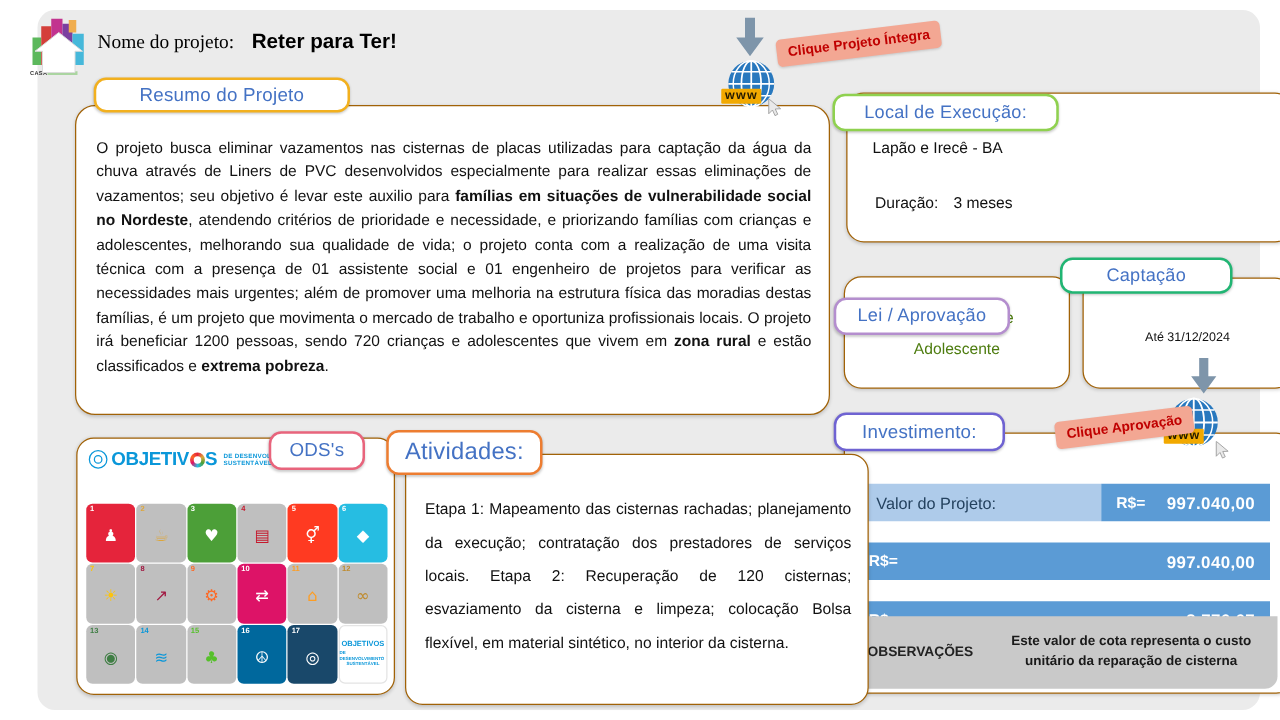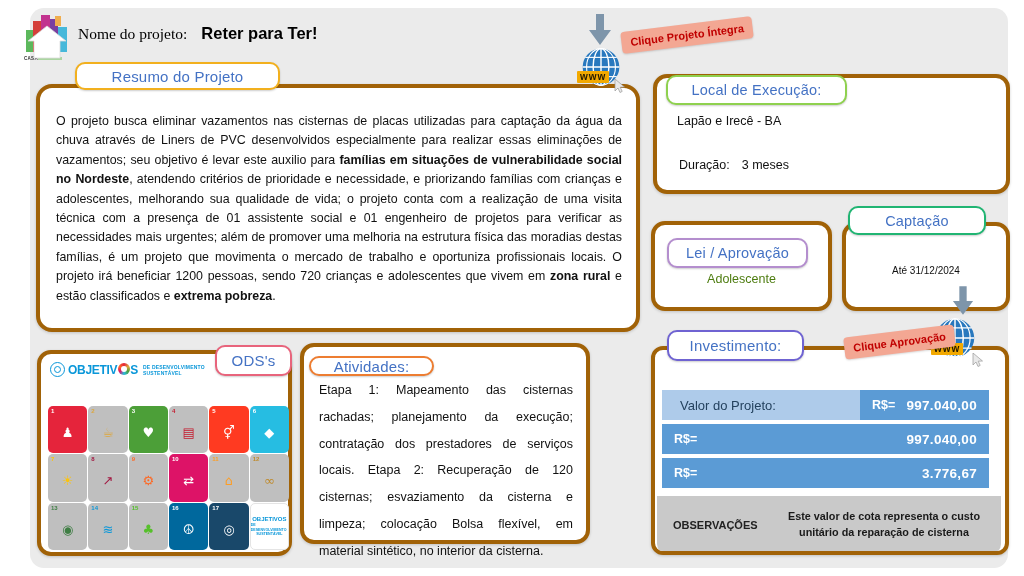--- a/index.html
+++ b/index.html
@@ -1,19 +1,19 @@
 <!DOCTYPE html>
 <html><head>
 <meta charset="utf-8">
 <style>
   * { margin:0; padding:0; box-sizing:border-box; }
   html,body { width:1024px; height:576px; background:#fff; font-family:"Liberation Sans", sans-serif; overflow:hidden; }
   .page { position:relative; width:1024px; height:576px; background:#fff; }
   .canvas { position:absolute; left:30px; top:8px; width:978px; height:560px; background:#ebebeb; border-radius:14px; }
-  .box { position:absolute; background:#fff; border:4px solid #a16207; border-radius:14px; box-shadow:0 1px 3px rgba(0,0,0,.18); z-index:1; }
+  .box { position:absolute; background:#fff; border:1px solid #a16207; border-radius:14px; box-shadow:0 1px 3px rgba(0,0,0,.18); z-index:1;margin-left:24px; }
   .tab { position:absolute; background:#fff; border-radius:10px; display:flex; align-items:center; justify-content:center;
          color:#4472c4; font-size:14.5px; letter-spacing:.2px; box-shadow:0 1px 2px rgba(0,0,0,.2); z-index:3; }
 
   
   .hdr-row { position:absolute; left:78px; top:24px; display:flex; align-items:baseline; gap:14px; z-index:2; }
   .hdr-label { font-size:15.5px; color:#000000;font-family:Liberation Serif, serif; }
   .hdr-title { font-size:16.5px; font-weight:bold; color:#000; }
   .logo { position:absolute; left:24px; top:13px; width:48px; height:52px; z-index:2; }
   .logo-cap { position:absolute; left:24px; top:56px; font-size:4.5px; font-weight:bold; color:#333; letter-spacing:.3px; }
   .logo-cap-strip { position:absolute; left:38px; top:57px; width:24px; height:3px; background:#9bcf8e; opacity:.8; }
@@ -46,57 +46,57 @@
   .lei-line { font-size:12.5px; color:#4d7c0f; }
 
   
   .capt-box { left:842px; top:222px; width:168px; height:89px; display:flex; align-items:center; justify-content:center; }
   .capt-tab { left:848px; top:206px; width:138px; height:29px; border:2.5px solid #21b573; }
   .capt-text { font-size:10px; color:#111; margin-top:8px;text-align:center; }
 
   
   .inv-box { left:651px; top:346px; width:358px; height:209px; border-radius:12px; overflow:hidden; }
   .inv-tab { left:667px; top:330px; width:137px; height:31px; border:2.5px solid #6f63d2; font-size:15px; }
-  .inv-rows { position:absolute; left:7px; top:40px; right:16px; display:flex; flex-direction:column; gap:4px;text-align:right; }
+  .inv-rows { position:absolute; left:7px; top:40px; right:16px; display:flex; flex-direction:column; gap:17px;text-align:right; }
   .inv-row { display:flex; height:30px; }
   .inv-label { width:198px; background:#aecbea; color:#24425f; font-size:13px; display:flex; align-items:center; padding-left:18px; }
   .inv-value { flex:1; background:#5b9bd5; color:#fff; font-weight:bold; display:flex; align-items:center;
                justify-content:space-between; padding:0 12px; }
   .inv-prefix { font-size:12.5px; }
   .inv-num { font-size:13.5px; letter-spacing:.3px; }
   .inv-obs { position:absolute; left:2px; top:146px; width:344px; height:58px; background:#c9c9c9; border-radius:0 0 10px 10px;
              display:flex; align-items:center; padding:0 8px 0 16px; gap:10px; }
   .obs-label { font-size:11px; font-weight:bold; color:#222; flex:0 0 92px; }
   .obs-text { flex:1; font-size:10.8px; font-weight:bold; color:#1a1a1a; text-align:center; line-height:1.45; }
 
   
   .ods-box { left:37px; top:350px; width:255px; height:206px; }
   .ods-tab { left:215px; top:345px; width:77px; height:31px; border:2.5px solid #e8647c; font-size:15px; z-index:4; }
   .ods-header { position:absolute; left:9px; top:8px; display:flex; align-items:center; gap:3px; }
   .un-emblem { width:15px; height:15px; border:1.3px solid #0a97d9; border-radius:50%; position:relative; flex:0 0 15px; }
   .un-emblem::after { content:""; position:absolute; inset:3px; border:1px solid #0a97d9; border-radius:50%; }
-  .ods-brand { font-size:12px; font-weight:bold; color:#0a97d9; letter-spacing:-.3px; display:flex; }
+  .ods-brand { font-size:15px; font-weight:bold; color:#0a97d9; letter-spacing:-.3px; display:flex; align-items:center; }
   .sdg-ring { width:12px; height:12px; border-radius:50%; display:inline-block; position:relative; margin:0 .5px;
               background:conic-gradient(#e5243b,#dda63a,#4c9f38,#26bde2,#dd1367,#fd6925,#e5243b); }
   .sdg-ring::after { content:""; position:absolute; inset:3px; background:#fff; border-radius:50%; }
   .ods-sub { display:flex; flex-direction:column; justify-content:center; margin-left:2px; }
   .ods-sub span { font-size:5px; font-weight:bold; color:#0a97d9; line-height:1.2; letter-spacing:.2px; }
   #ods-grid { position:absolute; left:7px; top:52px; width:241px; height:144px; display:grid;
               grid-template-columns:repeat(6,1fr); grid-template-rows:repeat(3,1fr); gap:1px; }
   .sdg-tile { position:relative; border-radius:5px; display:flex; align-items:center; justify-content:center; }
   .sdg-num { position:absolute; left:3px; top:2px; font-size:6px; font-weight:bold; }
   .sdg-icon { font-family:"DejaVu Sans", sans-serif; font-size:13px; margin-top:6px; }
   .sdg-logo-tile { background:#fff; border:1px solid #e4e4e4; display:flex; flex-direction:column; align-items:center;
                    justify-content:center; line-height:1.25; }
   .sdg-logo-tile .l1 { font-size:6px; font-weight:bold; color:#0a97d9; }
   .sdg-logo-tile .l2 { font-size:3.6px; font-weight:bold; color:#0a97d9; }
 
   
-  .atv-box { left:300px; top:343px; width:290px; height:201px; }
-  .atv-tab { left:309px; top:344px; width:125px; height:20px; border:2.5px solid #ed7d31; font-size:15px;margin-top:12px; }
+  .atv-box { left:300px; top:363px; width:371px; height:201px; }
+  .atv-tab { left:309px; top:344px; width:125px; height:36px; border:2.5px solid #ed7d31; font-size:19px; }
   .atv-text { position:absolute; left:15px; right:13px; top:30px; font-size:12.5px; line-height:26.8px;
               color:#111; text-align:justify; }
 </style>
 </head>
 <body>
 
 <div class="page">
   <div class="canvas"></div>
 
   <svg class="logo" viewBox="0 0 48 52">

